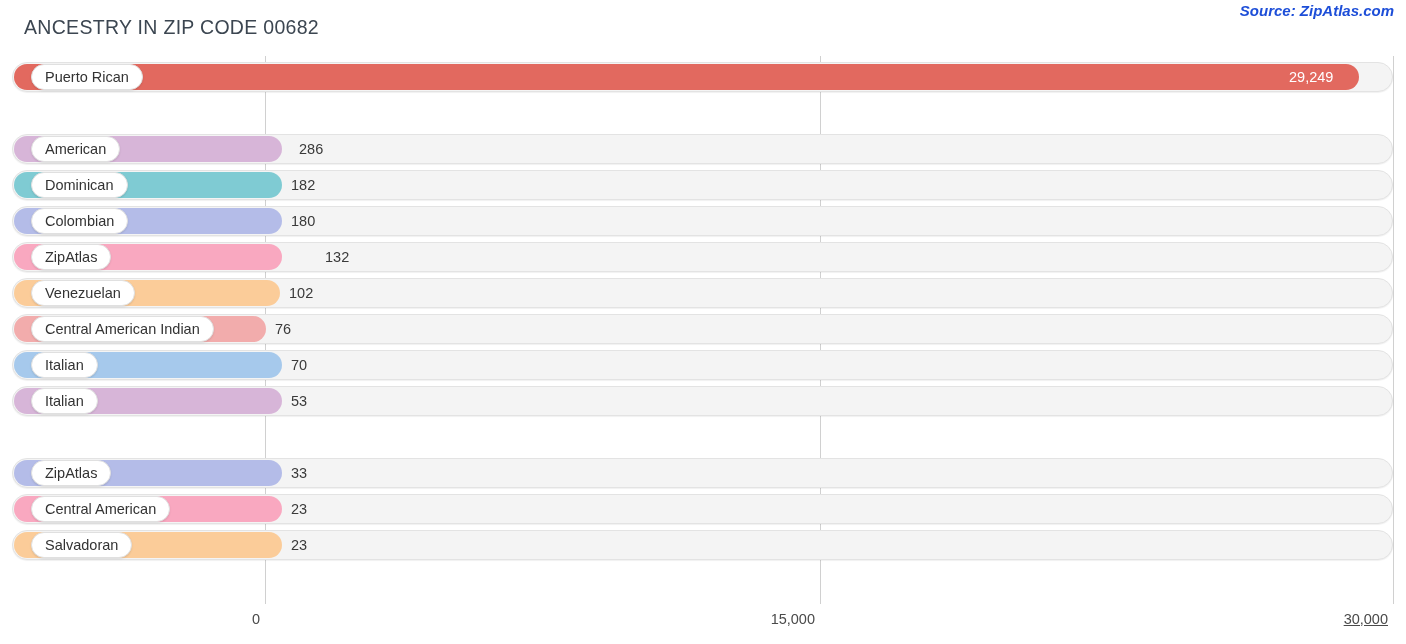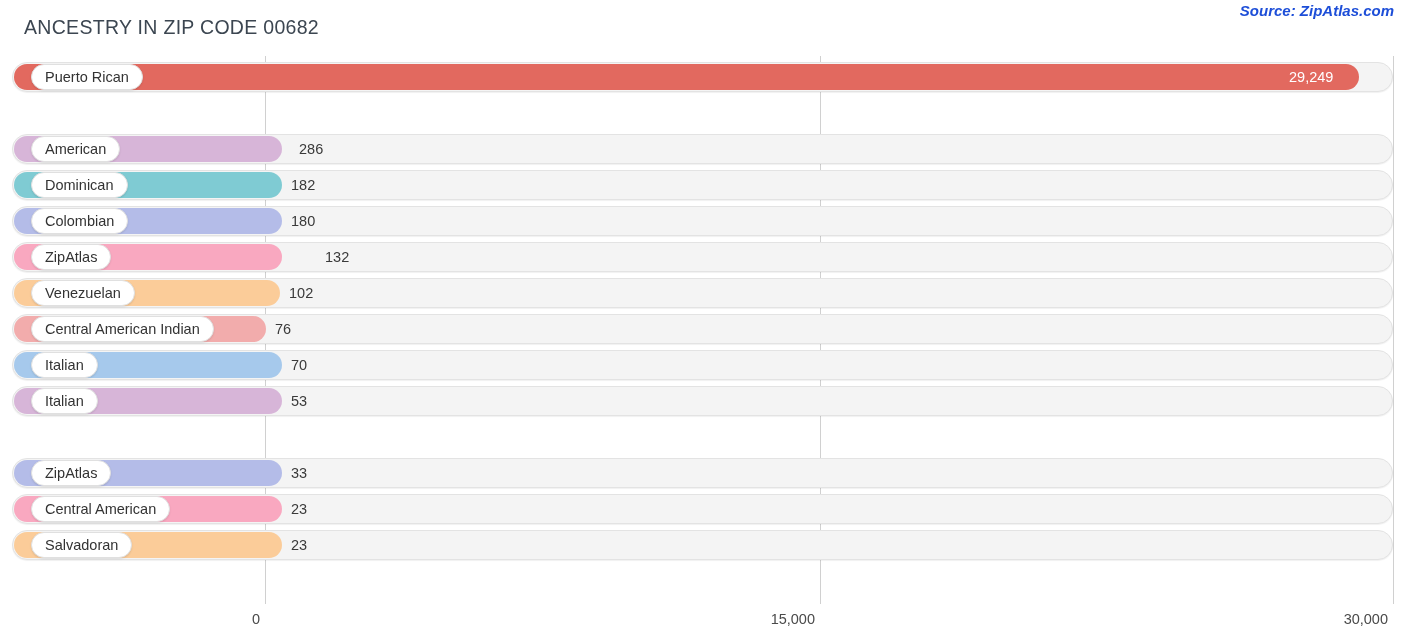--- a/index.html
+++ b/index.html
@@ -282,14 +282,14 @@
           <span class="pill-label">Salvadoran</span>
         </div>
         <div class="value-out" style="left: 279px;">23</div>
       </div>
     </div>
 </div>
 
 <div class="axis">
     <div class="tick-label" style="left: 266px;">0</div>
     <div class="tick-label" style="left: 821px;">15,000</div>
-    <div class="tick-label" style="left: 1394px;">30,000</div>
+    <div class="tick-label" style="left: 1394px; text-decoration: underline;">30,000</div>
   </div>
 
 </body></html>

